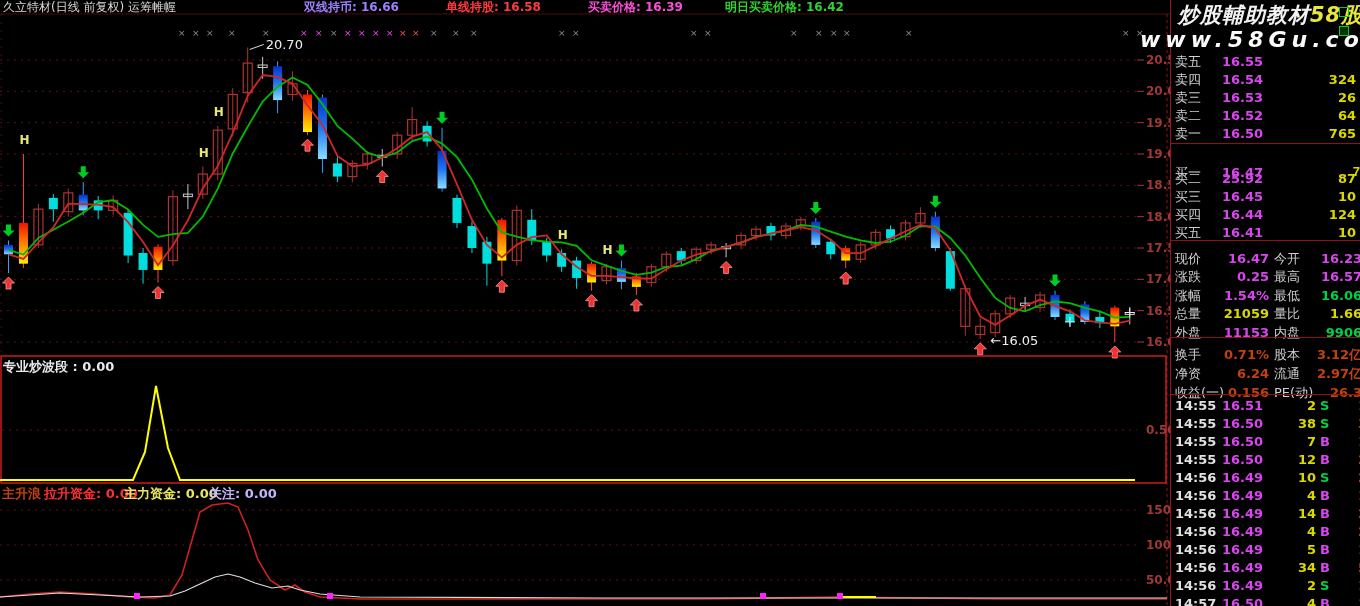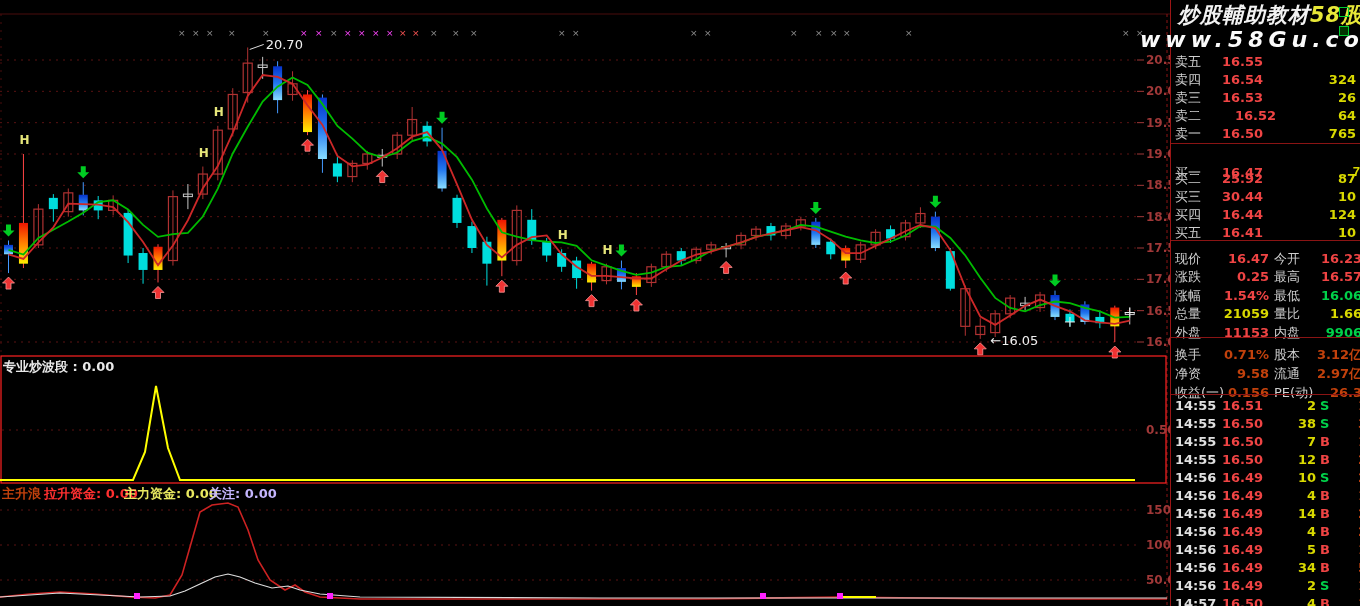--- a/index.html
+++ b/index.html
@@ -11,33 +11,37 @@
   #chart-svg{position:absolute;left:0;top:0;}
   .panel-head{position:absolute;font-size:13px;font-weight:bold;white-space:nowrap;z-index:20;}
   #p2-head{left:3px;top:358px;color:#e8e8e8;}
   .p3-item{position:absolute;top:485px;font-size:13px;font-weight:bold;white-space:nowrap;z-index:20;}
   #sidebar{position:absolute;left:1170px;top:0;width:190px;height:606px;background:#000;
            border-left:1px solid #9c1515;font-size:13px;z-index:10;}
   .sb-row{position:absolute;left:0;width:190px;height:17px;line-height:17px;white-space:nowrap;}
   .sb-lab{position:absolute;left:4px;color:#cfcfcf;}
   .sb-num{position:absolute;font-weight:bold;text-align:right;}
   .sep{position:absolute;left:0;width:190px;height:0;border-top:1px solid #8a1414;}
-  .c-red{color:#ef4444;}.c-green{color:#00d14a;}.c-yellow{color:#d9d900;}.c-white{color:#c2410c;}
+  .c-red{color:#d946ef;}.c-green{color:#00d14a;}.c-yellow{color:#d9d900;}.c-white{color:#c2410c;}
   #watermark{position:absolute;left:1120px;top:0;width:240px;height:58px;z-index:50;pointer-events:none;
              font-style:italic;white-space:nowrap;}
   #wm1{position:absolute;left:58px;top:1px;font-size:21px;font-weight:bold;color:#f2f2f2;letter-spacing:1px;}
   #wm1 .em{color:#e8e838;}
   #wm2{position:absolute;left:20px;top:27px;font-size:22px;font-weight:bold;color:#fafafa;letter-spacing:5px;}
   #win-ctl{position:absolute;left:1336px;top:2px;z-index:60;}
   #win-ctl span{display:inline-block;width:8px;height:8px;border:1px solid #00cc33;margin-left:3px;}
 </style>
 </head>
 <body>
 
 <div id="root">
+  <div id="topbar">
+    <span id="app-title">久立特材(日线 前复权) 运筹帷幄</span>
+    <span id="tb-inds"><span class="tb-ind" style="left: 304px; color: rgb(159, 127, 255);">双线持币: 16.66</span><span class="tb-ind" style="left: 446px; color: rgb(255, 60, 60);">单线持股: 16.58</span><span class="tb-ind" style="left: 588px; color: rgb(255, 79, 216);">买卖价格: 16.39</span><span class="tb-ind" style="left: 725px; color: rgb(46, 213, 46);">明日买卖价格: 16.42</span></span>
+  </div>
 
   <svg id="chart-svg" width="1170" height="606">
     <defs>
       <linearGradient id="gbl" x1="0" y1="0" x2="0" y2="1">
         <stop offset="0%" stop-color="#0633cc"></stop>
           <stop offset="50%" stop-color="#2277ee"></stop>
           <stop offset="100%" stop-color="#88ddff"></stop>
       </linearGradient>
       <linearGradient id="gry" x1="0" y1="0" x2="0" y2="1">
         <stop offset="0%" stop-color="#ee1500"></stop>
@@ -339,41 +343,41 @@
           <span class="sb-num c-red" style="width: 92px; left: 0px;">16.54</span>
           <span class="sb-num c-yellow" style="width: 185px; left: 0px;">324</span>
         </div>
         <div class="sb-row" style="top: 89px;">
           <span class="sb-lab">卖三</span>
           <span class="sb-num c-red" style="width: 92px; left: 0px;">16.53</span>
           <span class="sb-num c-yellow" style="width: 185px; left: 0px;">26</span>
         </div>
         <div class="sb-row" style="top: 107px;">
           <span class="sb-lab">卖二</span>
-          <span class="sb-num c-red" style="width: 92px; left: 13px;">16.52</span>
+          <span class="sb-num c-red" style="width: 92px; left: 0px;">16.52</span>
           <span class="sb-num c-yellow" style="width: 185px; left: 0px;">64</span>
         </div>
         <div class="sb-row" style="top: 125px;">
           <span class="sb-lab">卖一</span>
           <span class="sb-num c-red" style="width: 92px; left: 0px;">16.50</span>
           <span class="sb-num c-yellow" style="width: 185px; left: 0px;">765</span>
         </div>
         <div class="sb-row" style="top: 152px; margin-top: 12px;">
           <span class="sb-lab">买一</span>
           <span class="sb-num c-red" style="width: 92px; left: 0px;">16.47</span>
           <span class="sb-num c-yellow" style="width: 185px; left: 12px; font-family: Liberation Mono, monospace;">72</span>
         </div>
         <div class="sb-row" style="top: 170px;">
           <span class="sb-lab">买二</span>
           <span class="sb-num c-red" style="width: 92px; left: 0px;">25.92</span>
           <span class="sb-num c-yellow" style="width: 185px; left: 0px;">87</span>
         </div>
         <div class="sb-row" style="top: 188px;">
           <span class="sb-lab">买三</span>
-          <span class="sb-num c-red" style="width: 92px; left: 0px;">30.44</span>
+          <span class="sb-num c-red" style="width: 92px; left: 0px;">16.45</span>
           <span class="sb-num c-yellow" style="width: 185px; left: 0px;">10</span>
         </div>
         <div class="sb-row" style="top: 206px;">
           <span class="sb-lab">买四</span>
           <span class="sb-num c-red" style="width: 92px; left: 0px;">16.44</span>
           <span class="sb-num c-yellow" style="width: 185px; left: 0px;">124</span>
         </div>
         <div class="sb-row" style="top: 224px;">
           <span class="sb-lab">买五</span>
           <span class="sb-num c-red" style="width: 92px; left: 0px;">16.41</span>
@@ -410,21 +414,21 @@
           <span class="sb-num c-green" style="width: 191px; left: 0px;">9906</span>
         </div>
         <div class="sb-row" style="top: 346px;">
           <span class="sb-lab">换手</span>
           <span class="sb-num c-white" style="width: 98px; left: 0px;">0.71%</span>
           <span class="sb-lab" style="left: 103px;">股本</span>
           <span class="sb-num c-white" style="width: 191px; left: 0px;">3.12亿</span>
         </div>
         <div class="sb-row" style="top: 365px;">
           <span class="sb-lab">净资</span>
-          <span class="sb-num c-white" style="width: 98px; left: 0px;">9.58</span>
+          <span class="sb-num c-white" style="width: 98px; left: 0px;">6.24</span>
           <span class="sb-lab" style="left: 103px;">流通</span>
           <span class="sb-num c-white" style="width: 191px; left: 0px;">2.97亿</span>
         </div>
         <div class="sb-row" style="top: 384px;">
           <span class="sb-lab">收益(一)</span>
           <span class="sb-num c-white" style="width: 98px; left: 0px;">0.156</span>
           <span class="sb-lab" style="left: 103px;">PE(动)</span>
           <span class="sb-num c-white" style="width: 191px; left: 0px;">26.3</span>
         </div>
         <div class="sb-row" style="top: 397px;">

